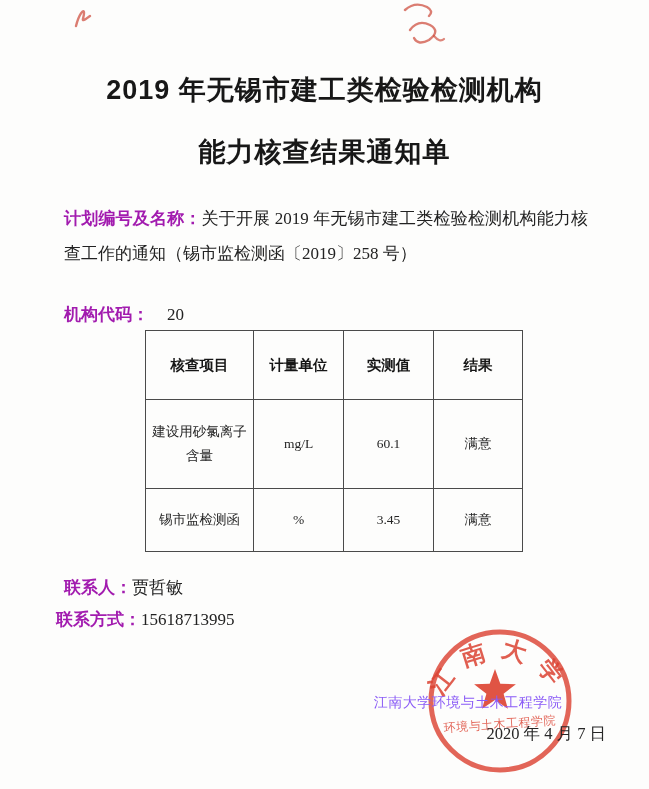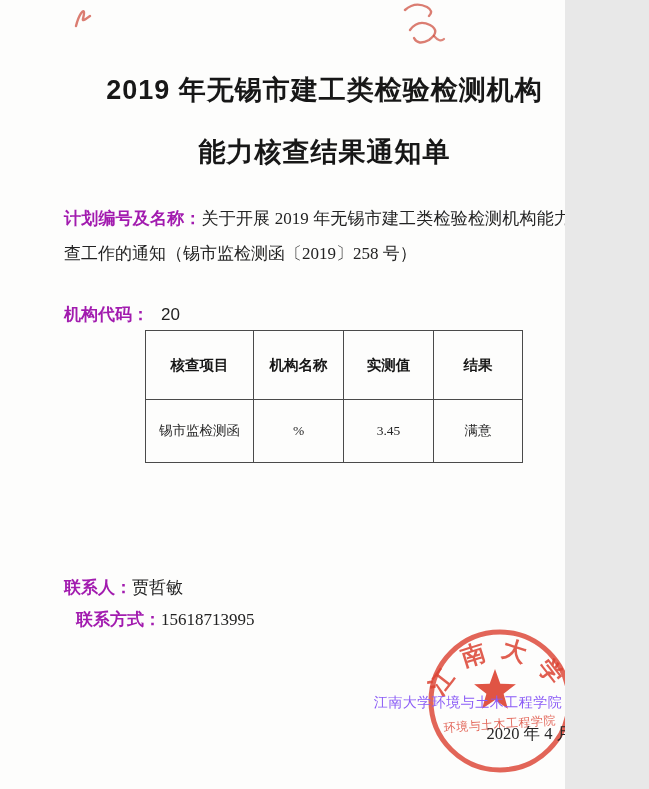--- a/index.html
+++ b/index.html
@@ -1,18 +1,18 @@
 <!DOCTYPE html>
 <html><head>
 <meta charset="utf-8">
 <style>
   html,body{margin:0;padding:0;background:#e8e8e8;}
   .page{
     position:relative;
-    width:565px;height:789px;
+    width:649px;height:789px;
     background:#fdfdfc;
     overflow:hidden;
     font-family:"Liberation Serif","DejaVu Serif",serif;
     color:#1d1d1d;
   }
   .abs{position:absolute;}
   .title{
     left:0;width:649px;text-align:center;
     font-family:"Liberation Sans","DejaVu Sans",sans-serif;
     font-weight:bold;font-size:27px;color:#171717;letter-spacing:1px;
@@ -21,21 +21,21 @@
   .title2{top:134px;}
   .bodytext{font-size:17px;color:#222;}
   .label{
     font-family:"Liberation Sans","DejaVu Sans",sans-serif;
     font-weight:bold;color:#a21caf;
   }
   .para{left:64px;top:201px;width:524px;line-height:35px;text-align:justify;}
   .orgname{left:64px;top:272px;line-height:24px;}
   .orgname .val{margin-left:12px;}
   .orgcode{left:64px;top:303px;line-height:24px;}
-  .orgcode .val{margin-left:12px;font-family:Liberation Sans, sans-serif;}
+  .orgcode .val{margin-left:18px;font-family:Liberation Serif, serif;}
   table.results{
     position:absolute;left:145px;top:330px;
     width:377px;border-collapse:collapse;table-layout:fixed;
   }
   table.results col.c1{width:108px;}
   table.results col.c2{width:90px;}
   table.results col.c3{width:90px;}
   table.results col.c4{width:89px;}
   table.results th,table.results td{
     border:1px solid #4a4a4a;
@@ -44,21 +44,21 @@
   }
   table.results{border:1.5px solid #3d3d3d;}
   table.results th{
     font-family:"Liberation Sans","DejaVu Sans",sans-serif;
     font-weight:bold;font-size:14.5px;height:40px;color:#161616;
   }
   table.results td{font-size:13.5px;}
   tr.row-tall td{height:60px;line-height:24px;}
   tr.row-std td{height:34px;}
   .contact1{left:64px;top:576px;line-height:24px;}
-  .contact2{left:76px;top:608px;line-height:24px;}
+  .contact2{left:56px;top:608px;line-height:24px;}
   .contact1 .val,.contact2 .val{}
   .sign{left:330px;width:276px;text-align:center;z-index:3;}
   .sign-org{top:694px;font-size:14px;color:#8b5cf6;letter-spacing:0.5px;}
   .sign-date{top:723px;font-size:16.5px;color:#262626;text-align:right;}
   .seal{left:424px;top:627px;z-index:2;}
   .scribble{z-index:1;}
 </style>
 </head>
 <body>
 
@@ -88,23 +88,29 @@
   <table class="results">
     <colgroup>
         <col class="c1">
         <col class="c2">
         <col class="c3">
         <col class="c4">
       </colgroup>
     <tbody>
         <tr>
       <th>核查项目</th>
-      <th>机构名称</th>
+      <th>计量单位</th>
       <th>实测值</th>
       <th>结果</th>
+    </tr>
+    <tr class="row-tall">
+      <td>建设用砂氯离子含量</td>
+      <td>mg/L</td>
+      <td>60.1</td>
+      <td>满意</td>
     </tr>
     <tr class="row-std">
       <td>锡市监检测函</td>
       <td>%</td>
       <td>3.45</td>
       <td>满意</td>
     </tr>
   </tbody>
     </table>
 

